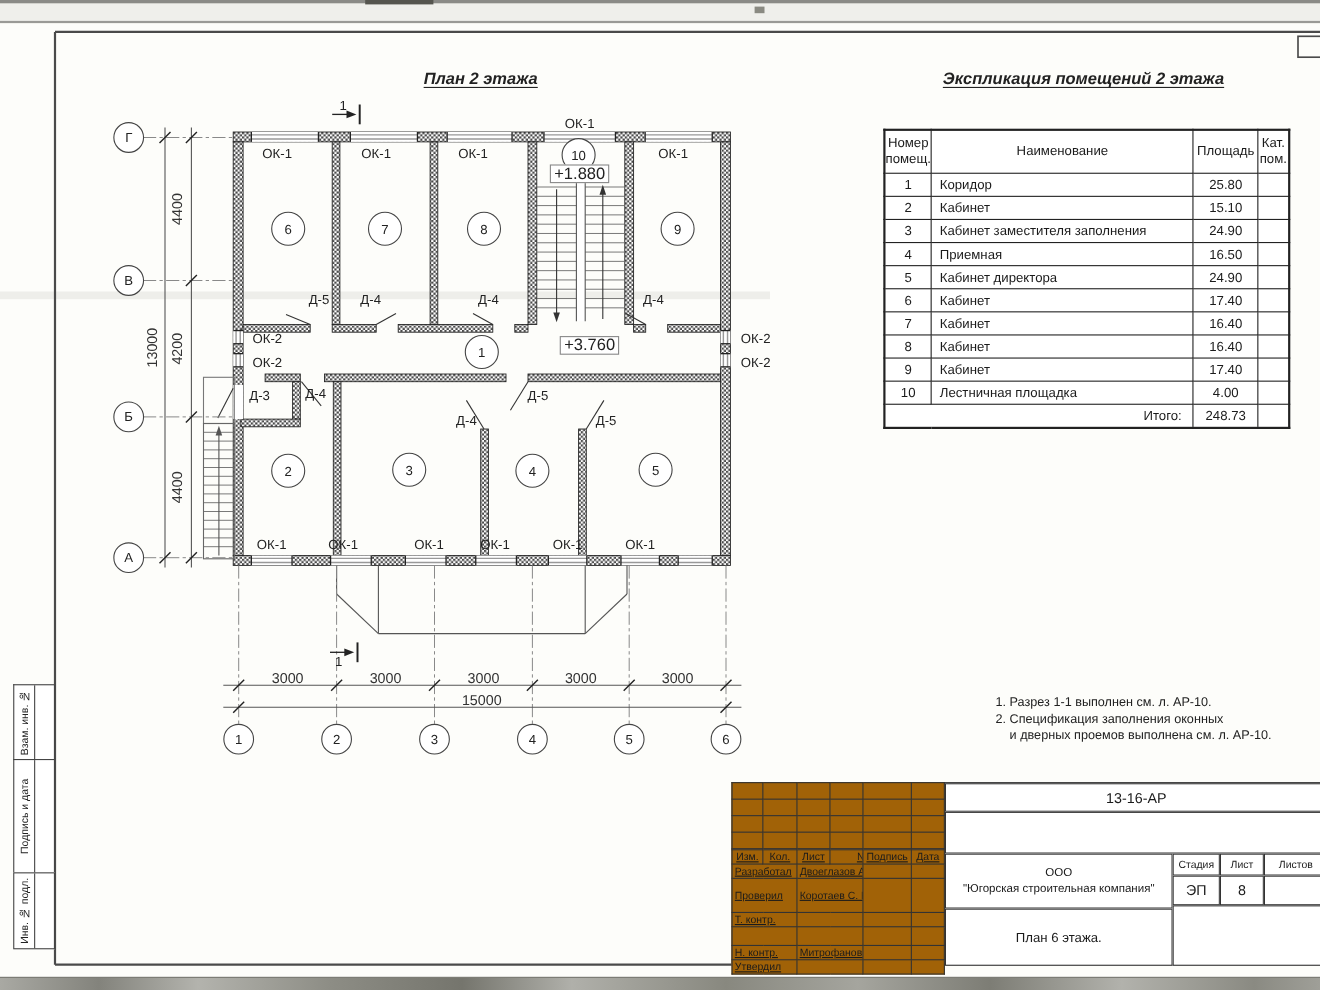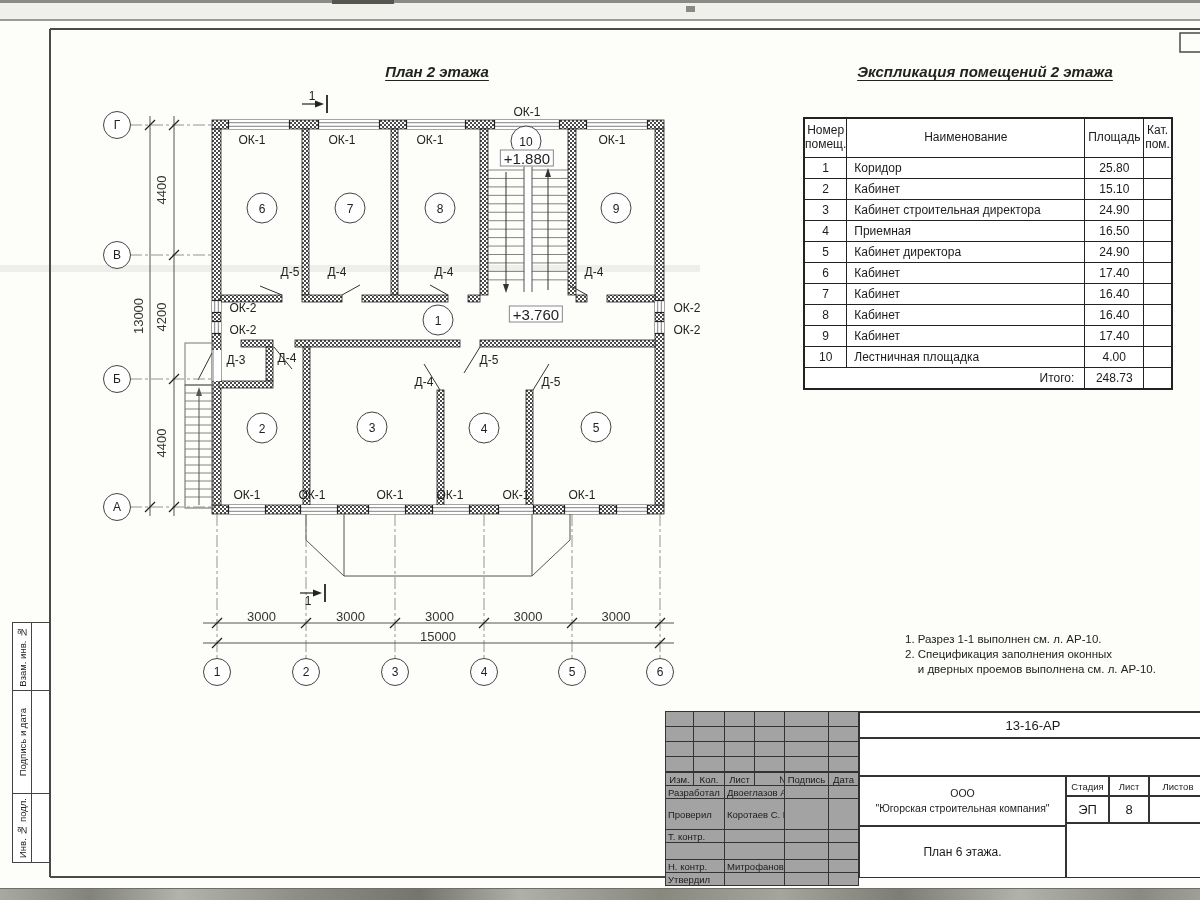--- a/index.html
+++ b/index.html
@@ -36,21 +36,21 @@
   .exp td.c{text-align:center;}
   .exp td.n{text-align:left;padding-left:7px;}
   .exp td.a{text-align:center;}
   .exp td.tot{text-align:right;padding-right:10px;}
   
   #tblock{position:absolute;left:665px;top:711px;width:541px;height:166px;border:1.5px solid #333;
     box-sizing:border-box;z-index:3;background:#fff;}
   .tb-cell{position:absolute;border:1px solid #333;box-sizing:border-box;background:#fff;}
   .tb-center{display:flex;align-items:center;justify-content:center;text-align:center;}
   #stamp-wrap{position:absolute;left:665px;top:711px;z-index:4;}
-  table.stamp{border-collapse:collapse;table-layout:fixed;font-size:9.5px;background:#a3a3a3;color:#1b1b1b;}
+  table.stamp{border-collapse:collapse;table-layout:fixed;font-size:9.5px;background:#a16207;color:#1b1b1b;text-decoration:underline;}
   .stamp td{border:1px solid #333;padding:0 2px;overflow:hidden;white-space:nowrap;}
   
   #side-stamp{position:absolute;left:12px;top:622px;width:38px;z-index:2;background:#fff;}
   .ss-box{border:1.2px solid #444;border-bottom:none;display:flex;box-sizing:border-box;width:38px;}
   .ss-box:last-child{border-bottom:1.2px solid #444;}
   .ss-label{width:18px;border-right:1px solid #444;display:flex;align-items:center;justify-content:center;}
   .ss-label span{writing-mode:vertical-rl;transform:rotate(180deg);font-size:9.5px;white-space:nowrap;color:#222;}
   .ss-blank{flex:1;}
   #sig-svg{position:absolute;left:780px;top:780px;z-index:6;}
 </style>
@@ -397,21 +397,21 @@
           <td class="c"></td>
         </tr>
         <tr>
           <td class="c">2</td>
           <td class="n">Кабинет</td>
           <td class="a">15.10</td>
           <td class="c"></td>
         </tr>
         <tr>
           <td class="c">3</td>
-          <td class="n">Кабинет строительная директора</td>
+          <td class="n">Кабинет заместителя заполнения</td>
           <td class="a">24.90</td>
           <td class="c"></td>
         </tr>
         <tr>
           <td class="c">4</td>
           <td class="n">Приемная</td>
           <td class="a">16.50</td>
           <td class="c"></td>
         </tr>
         <tr>

